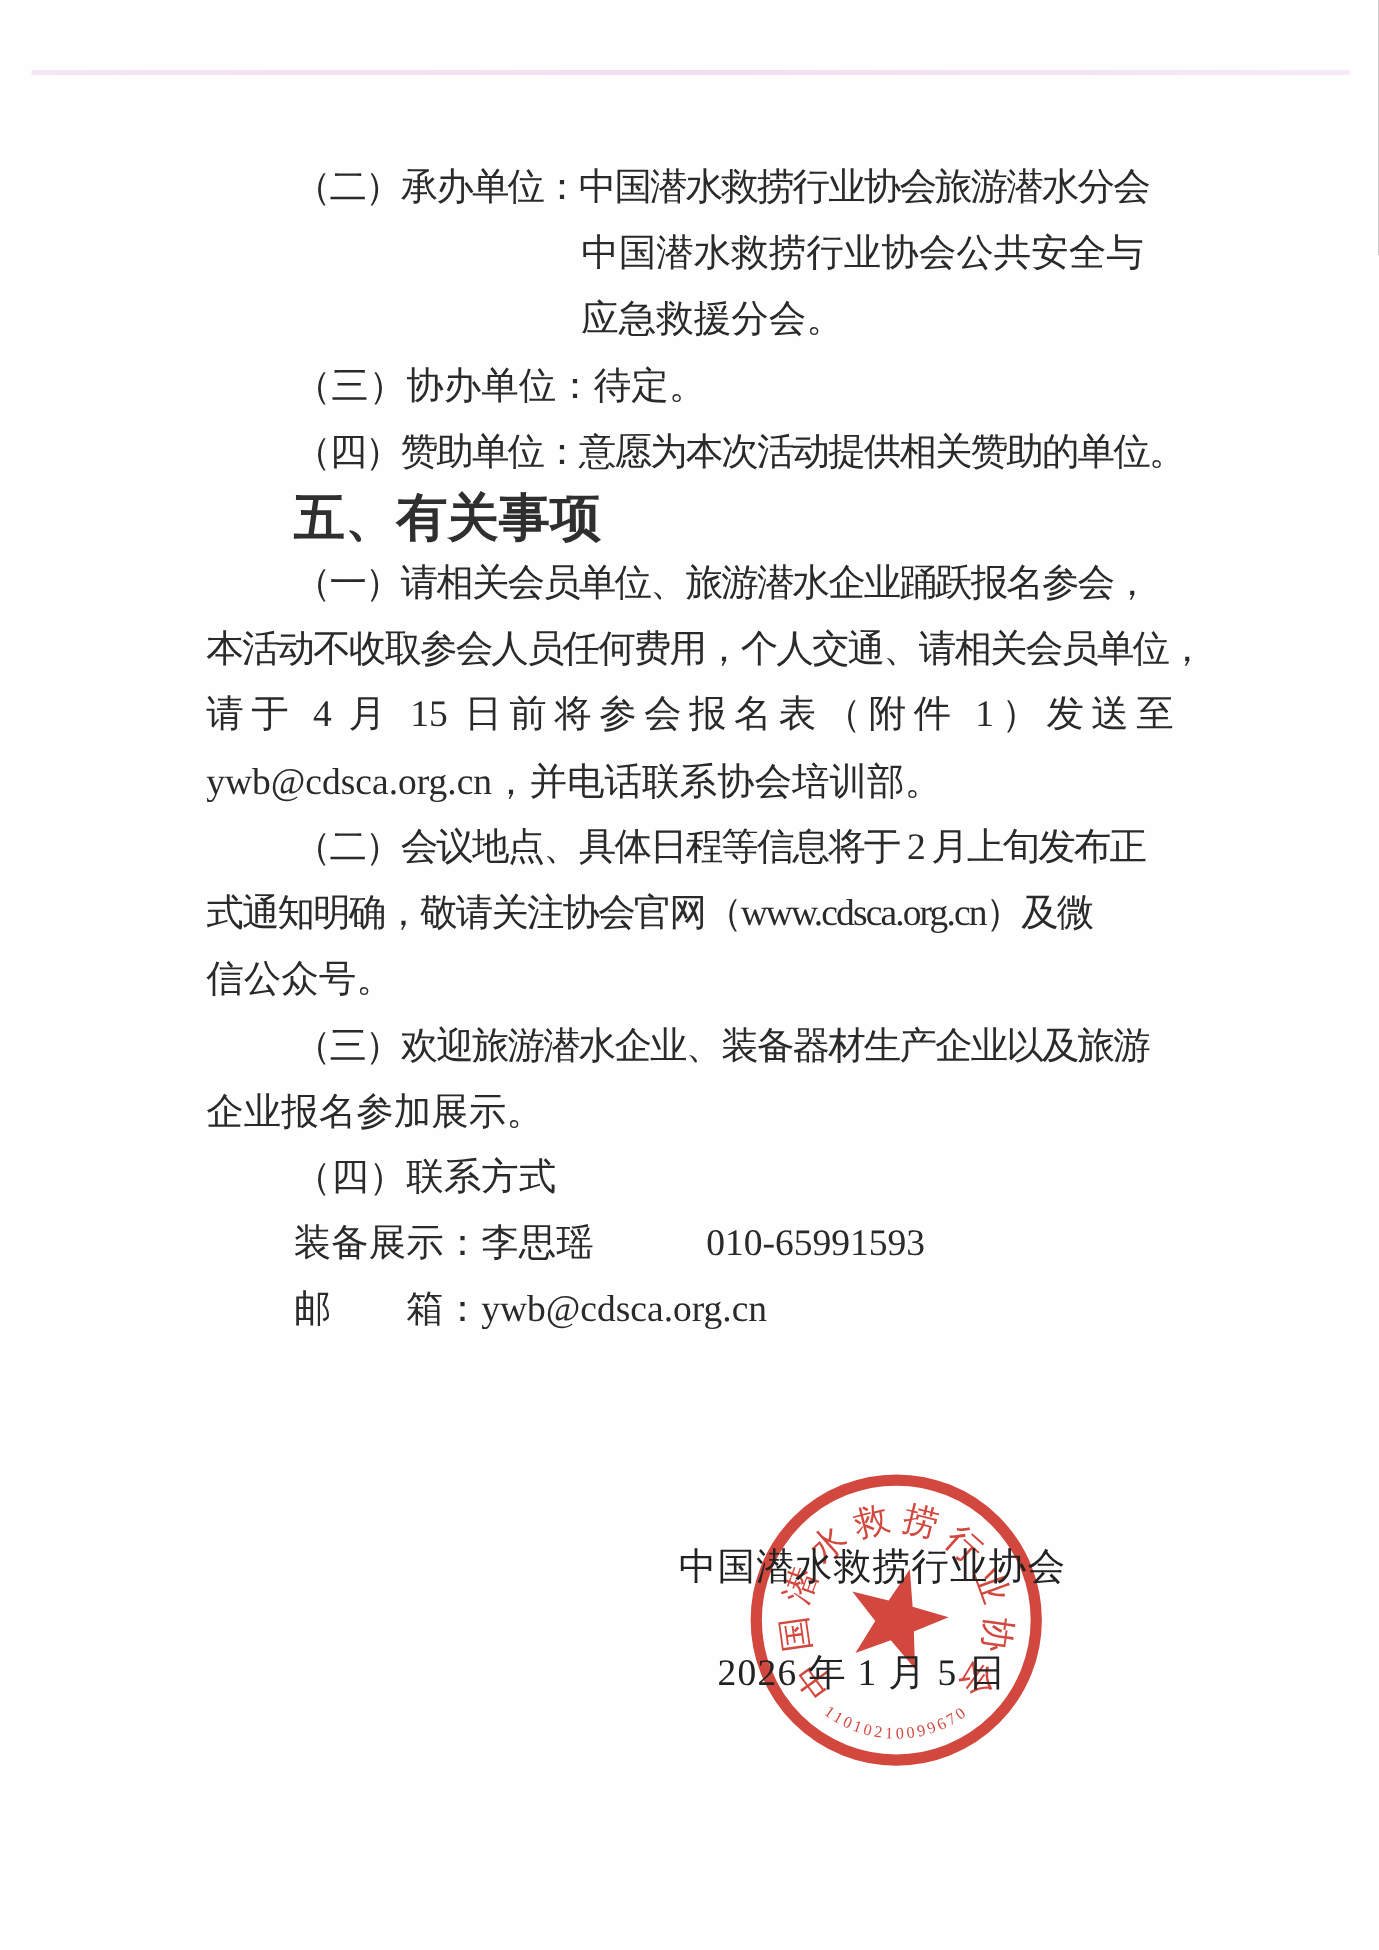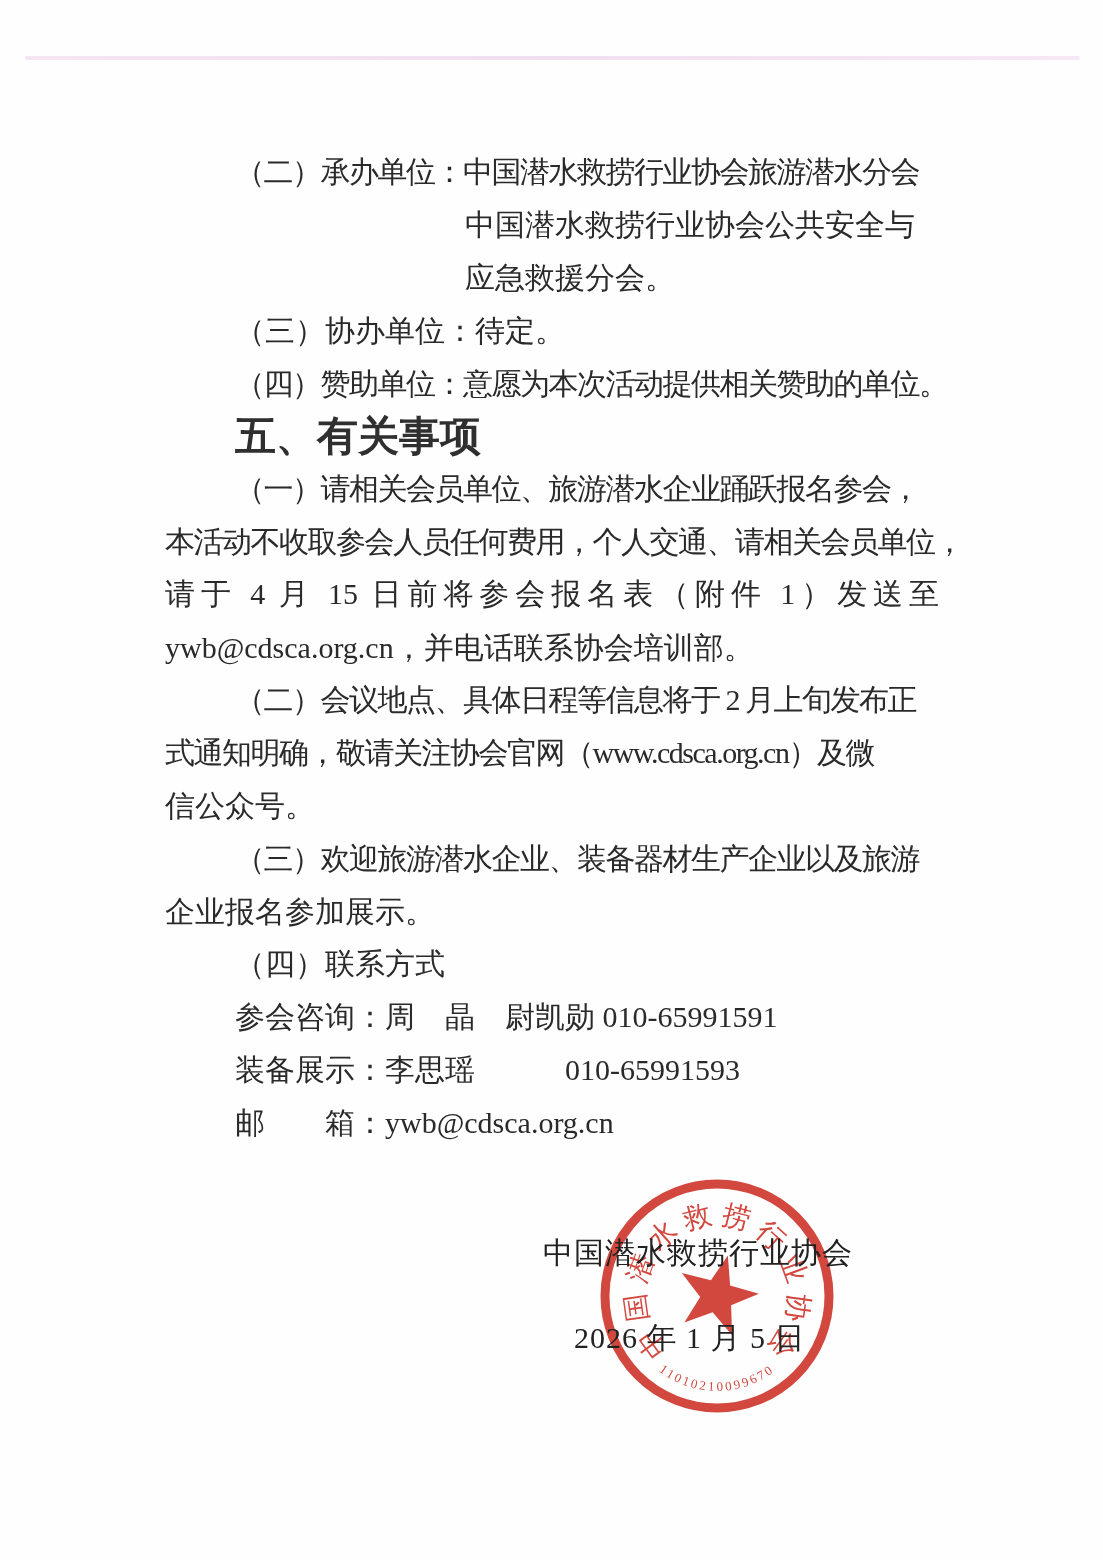--- a/index.html
+++ b/index.html
@@ -10,21 +10,21 @@
     overflow:hidden;
     font-family:"Liberation Serif","DejaVu Serif",serif;
     color:#2a2a2a;
   }
   .scan-line{
     position:absolute;left:25px;top:56px;width:1055px;height:4px;
     background:linear-gradient(90deg,#f4e3f2,#efdcf0,#f5e6f4);
     border-radius:2px;opacity:.9;
   }
   .doc-body{
-    position:absolute;left:165px;top:146px;width:774px;
+    position:absolute;left:165px;top:124px;width:774px;
   }
   .line{
     height:52.8px;display:flex;align-items:center;
     font-size:30px;line-height:1;white-space:pre;
     letter-spacing:0px;
   }
   .line.indent{padding-left:70px;}
   .line.hang{padding-left:300px;}
   .line.tight{letter-spacing:-1.5px;}
   .line.heading{
@@ -60,21 +60,20 @@
       <div class="line indent tight">（一）请相关会员单位、旅游潜水企业踊跃报名参会，</div>
       <div class="line tight">本活动不收取参会人员任何费用，个人交通、请相关会员单位，</div>
       <div class="line spread">请于 4 月 15 日前将参会报名表（附件 1）发送至</div>
       <div class="line">ywb@cdsca.org.cn，并电话联系协会培训部。</div>
       <div class="line indent tight">（二）会议地点、具体日程等信息将于 2 月上旬发布正</div>
       <div class="line tight">式通知明确，敬请关注协会官网（www.cdsca.org.cn）及微</div>
       <div class="line">信公众号。</div>
       <div class="line indent tight">（三）欢迎旅游潜水企业、装备器材生产企业以及旅游</div>
       <div class="line">企业报名参加展示。</div>
       <div class="line indent">（四）联系方式</div>
-      <div class="line indent">参会咨询：周　晶　尉凯勋 010-65991591</div>
       <div class="line indent">装备展示：李思瑶　　　010-65991593</div>
       <div class="line indent">邮　　箱：ywb@cdsca.org.cn</div>
     </div>
 
   <svg class="seal" viewBox="-130 -130 260 260" xmlns="http://www.w3.org/2000/svg">
     <g id="seal-group" fill="#cc2f24" stroke="none" font-family="Liberation Serif, DejaVu Serif, serif">
       <circle cx="0" cy="0" r="112" fill="none" stroke="#cc2f24" stroke-width="9"></circle>
       <polygon transform="rotate(15)" points="0,-42 9.9,-13.6 39.9,-13 16,5.2 24.7,34 0,16.8 -24.7,34 -16,5.2 -39.9,-13 -9.9,-13.6"></polygon>
       <g id="seal-ring-text" font-size="28" text-anchor="middle">
           <text transform="rotate(-126)" x="0" y="-72">中</text>

